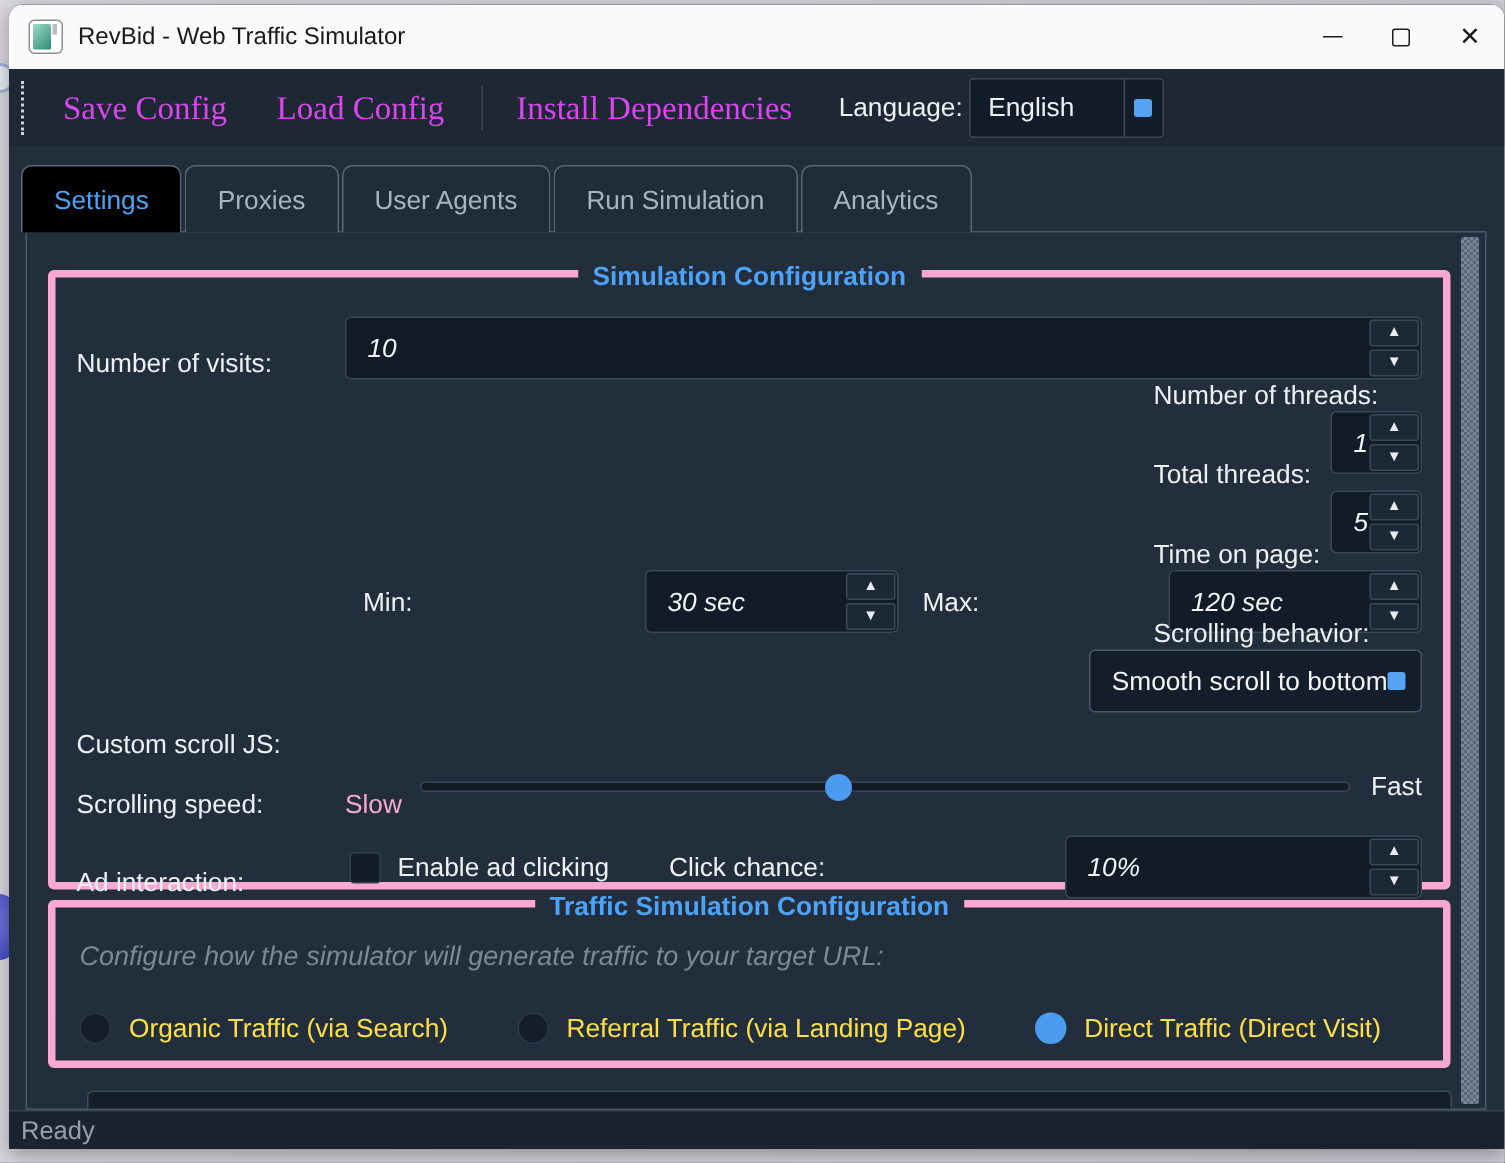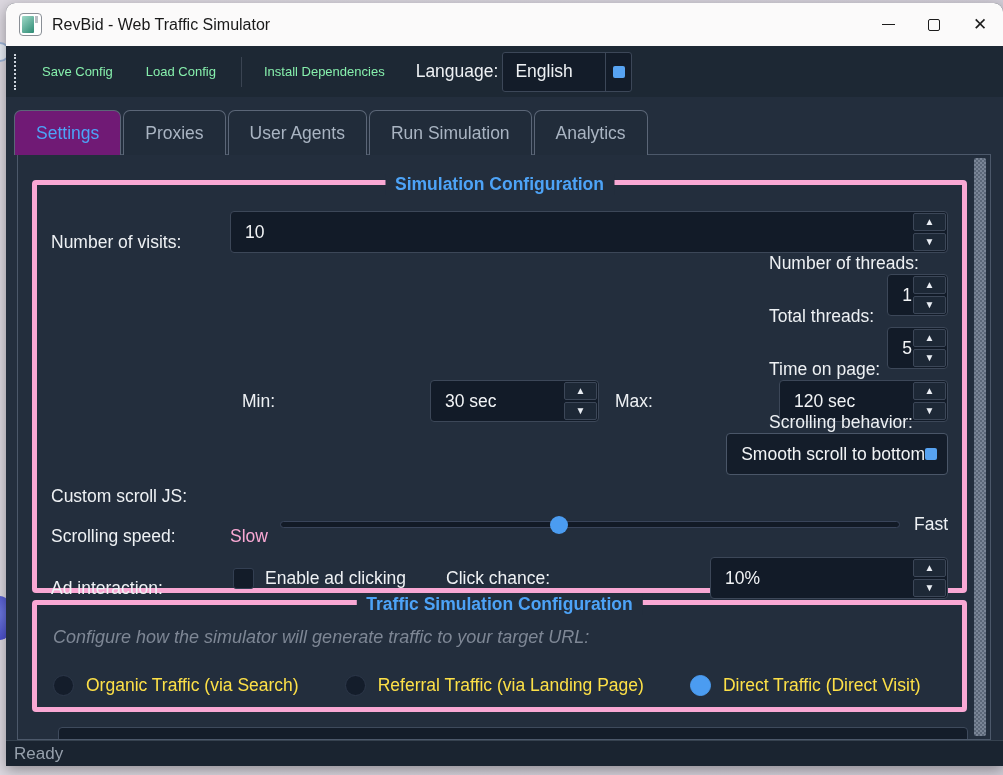--- a/index.html
+++ b/index.html
@@ -27,37 +27,37 @@
   .app-icon .notch { position:absolute; right:3px; top:2px; width:3px; height:7px; background:#b9bec4; }
   .titlebar .title { font-size:16px; color:#191919; flex:1; }
   .win-btn { width:46px; height:43px; display:flex; align-items:center; justify-content:center; cursor:default; }
   .glyph-min { width:13px; height:0; border-top:1.6px solid #1c1c1c; }
   .glyph-max { width:12px; height:12px; border:1.6px solid #1c1c1c; border-radius:2px; }
   .glyph-close { font-size:17px; color:#1c1c1c; line-height:1; }
 
   
   .toolbar { height:51px; background:#1d2834; display:flex; align-items:center; }
   .gripper { height:36px; border-left:2px dotted #cdd4dc; margin:0 16px 0 8px; }
-  .tb-btn { background:none; border:none; color:#86efac; font-size:13px;
-    font-family:Liberation Sans, sans-serif; padding:6px 10px; margin-right:13px; cursor:pointer; }
+  .tb-btn { background:none; border:none; color:#d946ef; font-size:22px;
+    font-family:Liberation Serif, serif; padding:6px 10px; margin-right:13px; cursor:pointer; }
   .tb-sep { height:30px; border-left:1px solid #3a4452; margin:0 12px 0 2px; }
   .lang-label { color:#eef1f4; font-size:17.5px; margin:0 4px 0 8px; }
   .lang-combo { display:flex; align-items:center; height:40px; width:130px;
     background:#131c29; border:1px solid #3c4758; border-radius:3px; cursor:pointer; }
   .lang-combo .val { flex:1; color:#eef1f4; font-size:17.5px; padding-left:12px; }
   .combo-btn { width:26px; height:100%; border-left:1px solid #3c4758;
     display:flex; align-items:center; justify-content:center; }
   .blue-sq { width:12px; height:12px; background:#57a3f2; border-radius:2px; }
 
   
   .tabstrip { display:flex; padding-left:8px; margin-top:13px; height:45px; position:relative; z-index:2; }
   .tab { padding:0 21px; line-height:44px; font-size:17.5px; color:#a9b4c2;
     background:#212c3a; border:1px solid #5b6677; border-bottom:none;
     border-radius:7px 7px 0 0; margin-right:2px; cursor:pointer; }
-  .tab.active { background:#701a75; color:#4da3f7;text-align:right; }
+  .tab.active { background:#000000; color:#4da3f7;text-align:right; }
 
   
   .panel { position:absolute; left:11px; right:12px; top:151px; bottom:26px;
     background:#232e3d; border:1px solid #4c586a; overflow:hidden; }
   .vscroll { position:absolute; top:3px; bottom:3px; right:4px; width:12px; }
   .vthumb { position:absolute; top:0; bottom:0; left:0; right:0;
     background:repeating-conic-gradient(#76markdown 0 25%,#0000 0 50%);
     background:
       repeating-conic-gradient(#7a8596 0% 25%, #56627400 0% 50%) 0 0/4px 4px,
       #5b6778; border-radius:2px; }
@@ -70,21 +70,21 @@
   .gb-sim { top:25px; height:413px; padding-top:12px; }
   .gb-traffic { top:445px; height:112px; }
 
   .row { display:flex; align-items:flex-end; padding:0 14px; }
   .lbl { width:179px; flex:none; color:#eef1f4; font-size:17.5px; }
   .ctl { flex:1; display:flex; align-items:center; }
   .r-spin { height:56px; } .r-std { height:53px;flex-direction:column; }
   .r-js { height:42px; } .r-speed { height:40px; } .r-ad { height:52px; }
 
   .spin { display:flex; align-items:stretch; background:#121b28;
-    border:1px solid #3c4758; border-radius:4px; height:42px; overflow:hidden; }
+    border:1px solid #3c4758; border-radius:4px; height:42px; overflow:hidden;font-style:italic; }
   .spin.full { flex:1; }
   .spin .val { flex:1; display:flex; align-items:center; padding-left:14px;
     color:#f2f4f6; font-size:17.5px; }
   .spin .btns { width:35px; display:flex; flex-direction:column; flex:none; }
   .spin .sbtn { flex:1; display:flex; align-items:center; justify-content:center;
     background:#1d2836; border:1px solid #3c4758; margin:1px 1px; border-radius:2px;
     cursor:pointer; color:#e9edf3; font-size:10px; line-height:1; }
 
   .minmax-lbl { color:#eef1f4; font-size:17.5px; }
   .w-min { width:188px; } .w-max { width:164px; margin-left:16px; }

